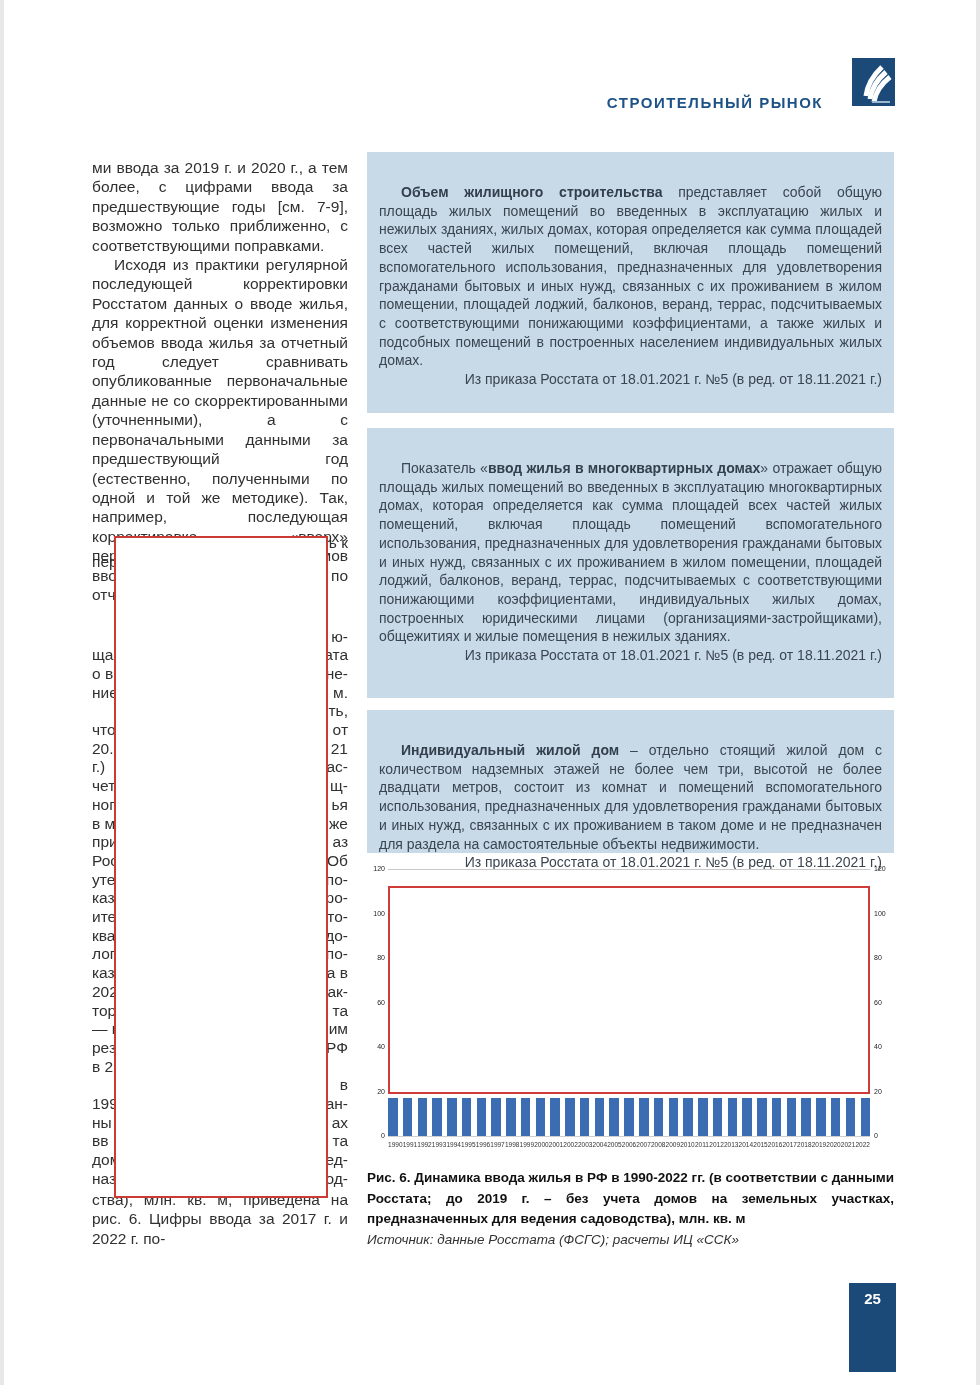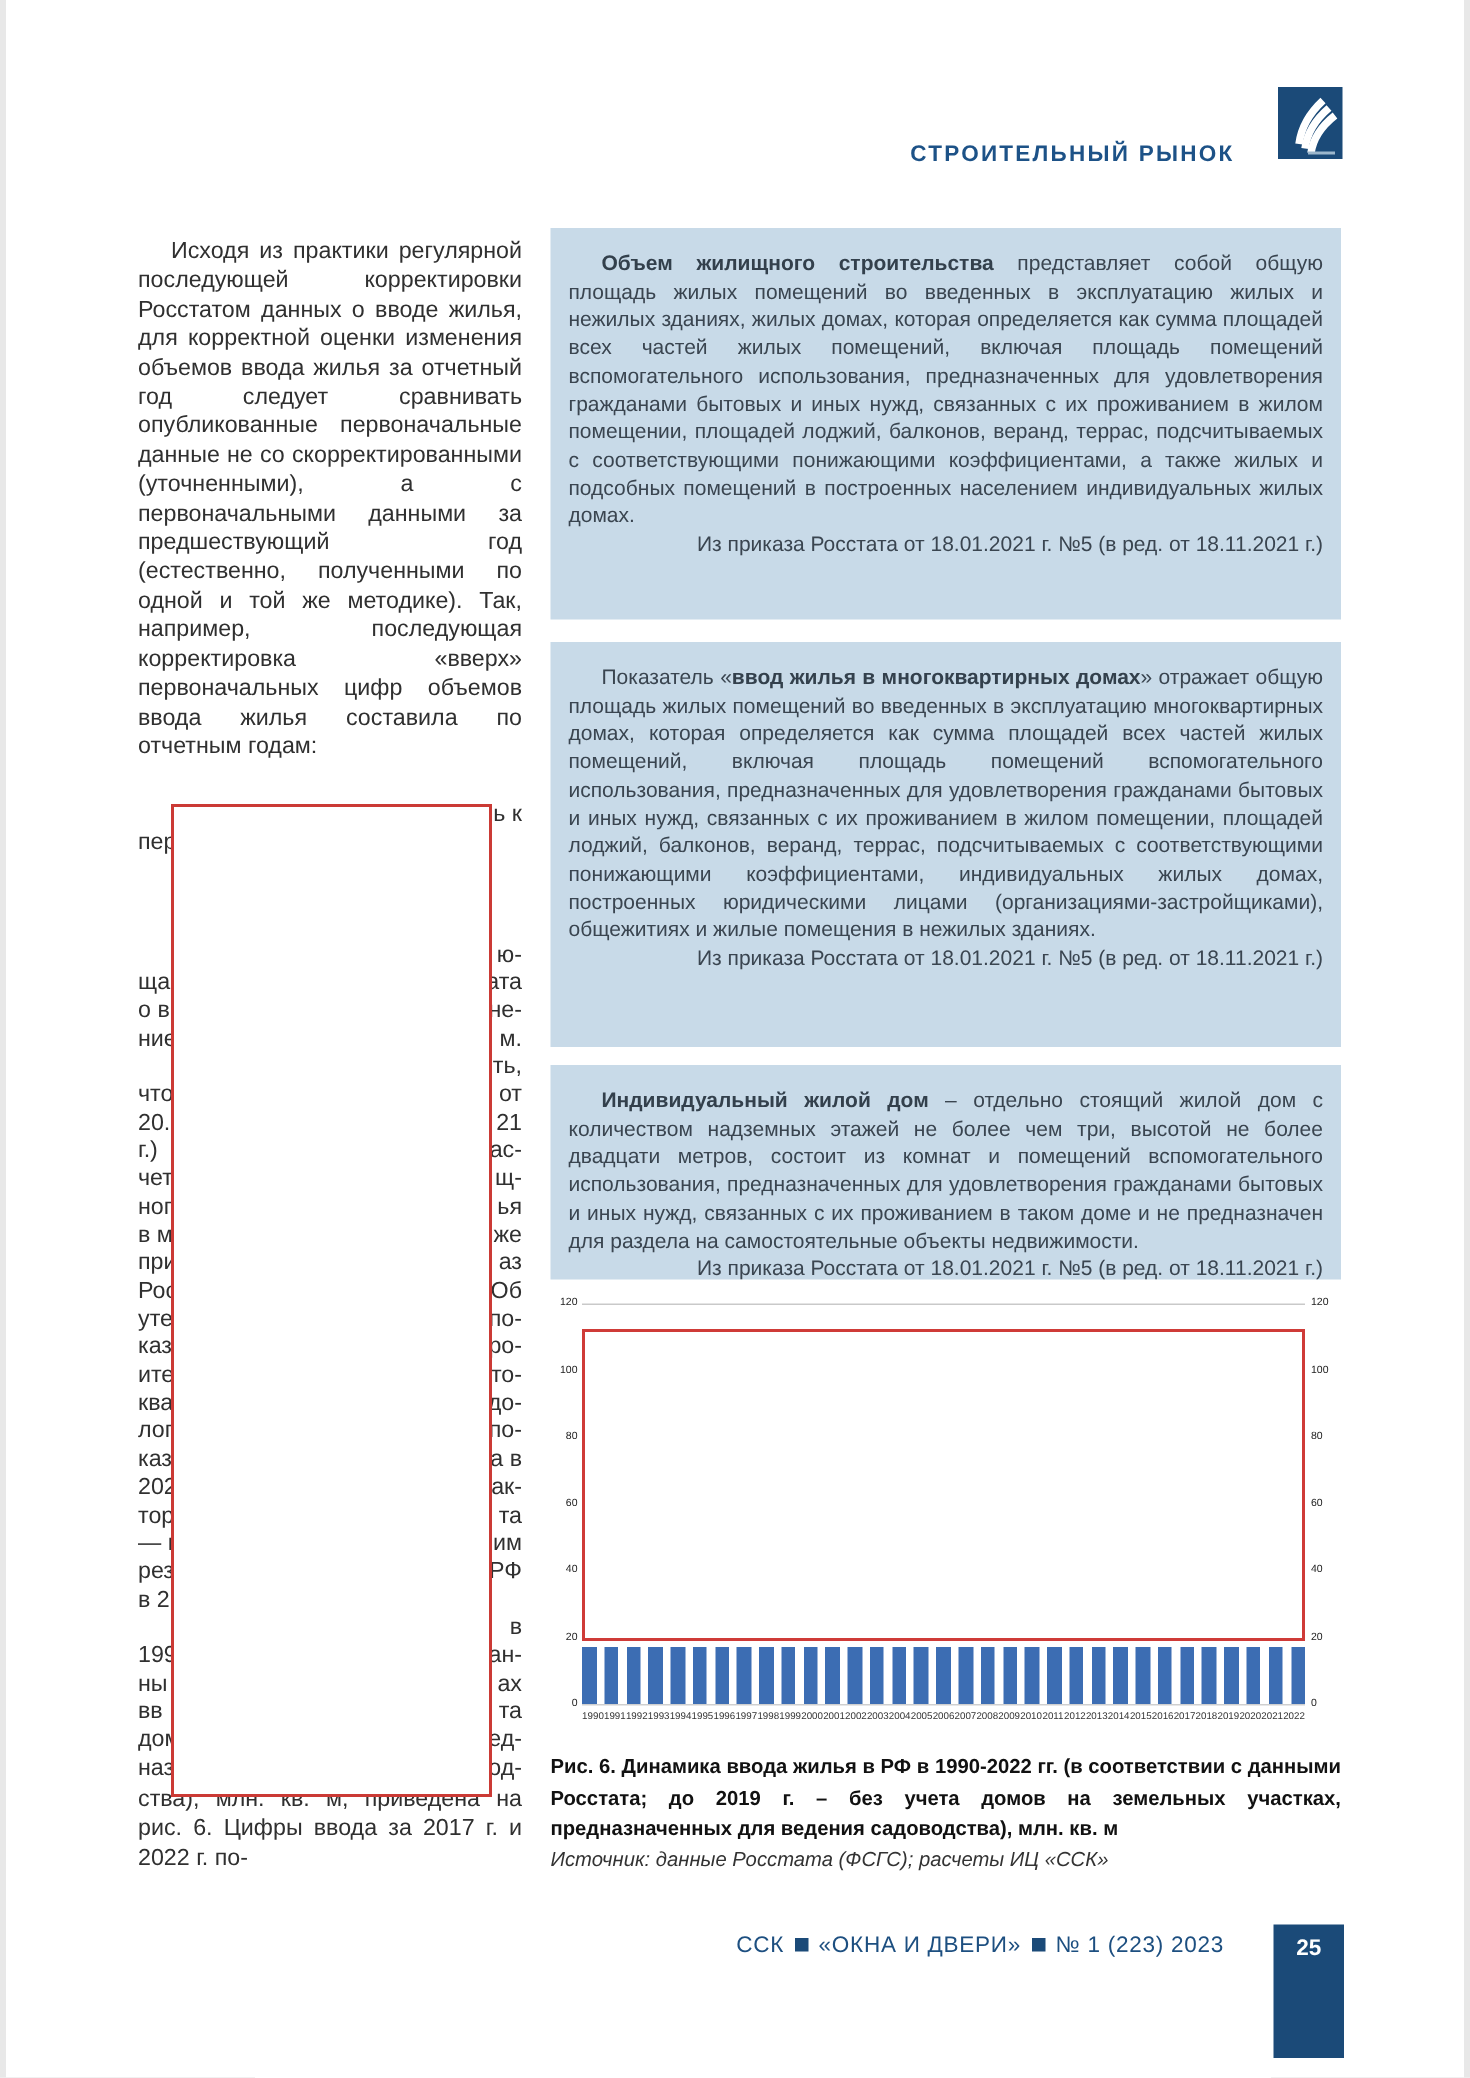--- a/index.html
+++ b/index.html
@@ -20,21 +20,21 @@
   .frag-section{position:absolute;top:534px;left:0;right:0;height:662px;font-size:15.5px;}
   .frag-row{position:absolute;left:0;right:0;height:19px;display:flex;
             justify-content:space-between;white-space:pre;}
   .tail{position:absolute;top:1190px;left:0;right:0;font-size:15.5px;line-height:19.4px;
         text-align:justify;}
   .redact-a{position:absolute;left:22px;top:536px;width:214px;height:662px;
             background:#ffffff;border:2px solid #cb3a35;box-sizing:border-box;z-index:5;}
 
   
   .info-box{position:absolute;left:363px;width:527px;background:#c8dae8;color:#3a4550;
-            box-sizing:border-box;padding:14px 12px 10px 12px;font-size:14px;line-height:18.7px;}
+            box-sizing:border-box;padding:31px 12px 10px 12px;font-size:14px;line-height:18.7px;}
   .info-box p{margin:0;text-align:justify;}
   .info-box p.ib-p{text-indent:22px;}
   .ib-bold{font-weight:bold;color:#33404c;}
   .ib-attr{text-align:right !important;text-indent:0 !important;}
 
   
   .chart{position:absolute;left:363px;top:860px;width:530px;height:300px;}
   .ytick{position:absolute;font-size:7px;color:#222;width:16px;}
   .ytick.left{left:2px;text-align:right;}
   .ytick.right{left:507px;text-align:left;}
@@ -73,20 +73,21 @@
     <svg width="43" height="48" viewBox="0 0 43 48">
       <path d="M14 38 Q16 22 30 9" stroke="#ffffff" stroke-width="5" fill="none"></path>
       <path d="M18 41 Q20 26 34 14" stroke="#ffffff" stroke-width="5" fill="none"></path>
       <path d="M22 44 Q24 30 38 19" stroke="#ffffff" stroke-width="5" fill="none"></path>
       <rect x="20" y="43" width="18" height="2" fill="#9db7cc"></rect>
     </svg>
   </div>
 
   <div class="leftcol">
     <div class="flow">
+      <p>ми ввода за 2019 г. и 2020 г., а тем более, с цифрами ввода за предшествующие годы [см. 7-9], возможно только приближенно, с соответствующими поправками.</p>
       <p class="indent">Исходя из практики регулярной последующей корректировки Росстатом данных о вводе жилья, для корректной оценки изменения объемов ввода жилья за отчетный год следует сравнивать опубликованные первоначальные данные не со скорректированными (уточненными), а с первоначальными данными за предшествующий год (естественно, полученными по одной и той же методике). Так, например, последующая корректировка «вверх» первоначальных цифр объемов ввода жилья составила по отчетным годам:</p>
     </div>
     <div class="frag-section">
         <div class="frag-row" style="top: 0px;"><span></span><span>ь к</span></div>
         <div class="frag-row" style="top: 18.7px;"><span>пер</span><span></span></div>
         <div class="frag-row" style="top: 37.4px;"><span></span><span></span></div>
         <div class="frag-row" style="top: 56.1px;"><span></span><span></span></div>
         <div class="frag-row" style="top: 74.8px;"><span></span><span></span></div>
         <div class="frag-row" style="top: 93.5px;"><span></span><span>ю-</span></div>
         <div class="frag-row" style="top: 112.2px;"><span>ща</span><span>ата</span></div>
@@ -236,22 +237,15 @@
         <span style="left: 463.7px;">2022</span>
       </div>
     <div class="redact-b"></div>
   </div>
 
   <div class="caption">
     <p class="cap-title">Рис. 6. Динамика ввода жилья в РФ в 1990-2022 гг. (в соответствии с данными Росстата; до 2019 г. – без учета домов на земельных участках, предназначенных для ведения садоводства), млн. кв. м</p>
     <p class="cap-src">Источник: данные Росстата (ФСГС); расчеты ИЦ «ССК»</p>
   </div>
 
-  <div class="footer">
-    <span>ССК</span>
-    <span class="sq"></span>
-    <span>«ОКНА И ДВЕРИ»</span>
-    <span class="sq"></span>
-    <span>№ 1 (223) 2023</span>
-  </div>
   <div class="pagenum">25</div>
 
 </div>
 
 </body></html>

